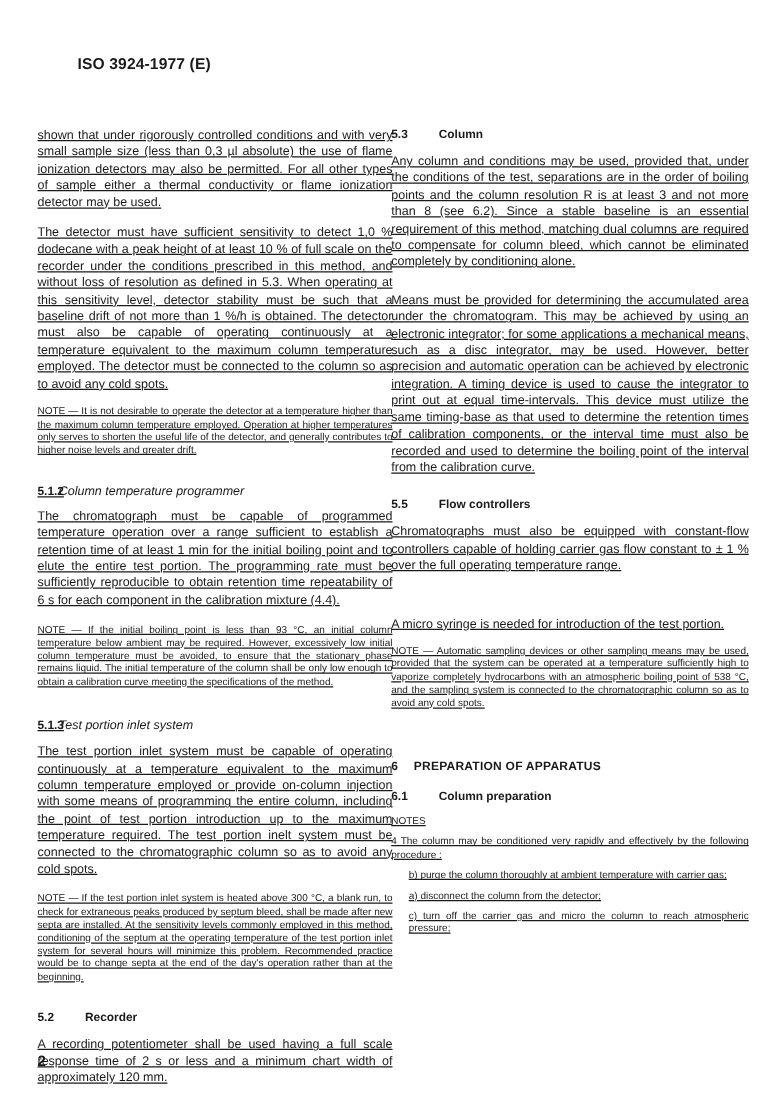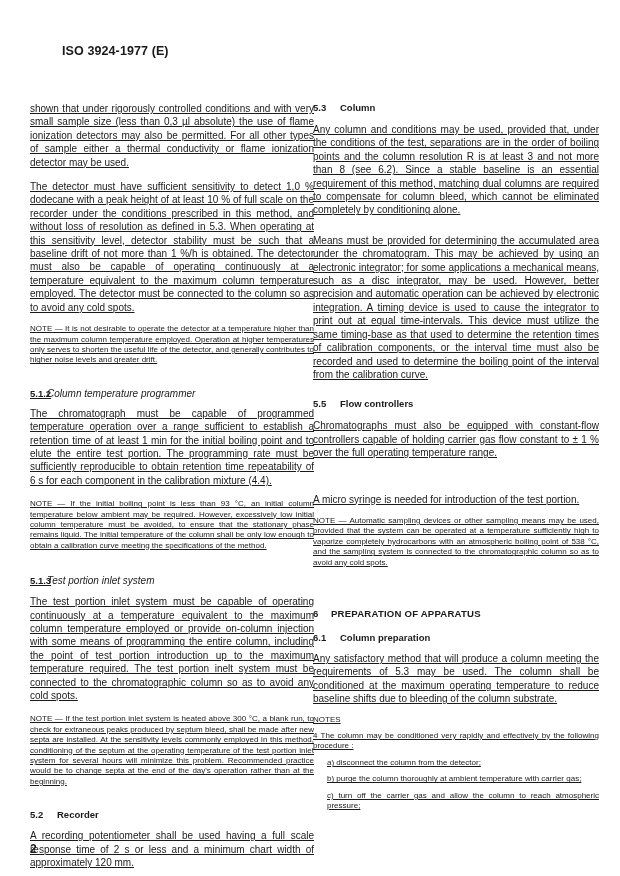--- a/index.html
+++ b/index.html
@@ -6,21 +6,21 @@
   body { width: 620px; height: 876px; position: relative; overflow: hidden;
          font-family: "Liberation Sans", sans-serif; color: #1a1a1a; }
   .header { position: absolute; left: 30px; top: 44px; font-size: 12.5px; font-weight: bold; letter-spacing: 0.1px; padding-left: 32px; }
   .col { position: absolute; top: 102px; width: 284px; }
   .col-left { left: 30px; }
   .col-right { left: 313px; width: 286px; }
   p { margin: 0; text-align: justify; font-size: 10px; line-height: 13.4px; text-decoration: underline; }
   .body-p { margin-bottom: 11px; }
   .note { font-size: 8px; line-height: 10.4px; text-align: justify; margin: 0; }
   h3 { margin: 0; font-size: 9.5px; font-weight: bold; }
-  h3 .num { display: inline-block; width: 27px; }
+  h3 .num { display: inline-block; width: 38px; }
   h3.sub .title { font-weight: normal; font-style: italic; font-size: 10px; }
   h3.sub .num { width: 17px; text-decoration: underline; }
   h2 { margin: 0; font-size: 9.6px; font-weight: bold; letter-spacing: 0.2px; }
   h2 .num { display: inline-block; width: 18px; }
   .list-item { font-size: 8px; line-height: 10.4px; text-align: justify; margin: 0 0 0 14px; }
   .page-num { position: absolute; left: 30px; top: 842px; font-size: 12px; font-weight: bold; }
 </style>
 </head>
 <body>
 
@@ -64,22 +64,21 @@
 
   <p class="body-p" style="margin-bottom:10px">A micro syringe is needed for introduction of the test portion.</p>
   <p class="note" style="margin-bottom:40px">NOTE — Automatic sampling devices or other sampling means may be used, provided that the system can be operated at a temperature sufficiently high to vaporize completely hydrocarbons with an atmospheric boiling point of 538 °C, and the sampling system is connected to the chromatographic column so as to avoid any cold spots.</p>
 
   <h2 style="margin-bottom:13px">
     <span class="num">6</span><span>PREPARATION OF APPARATUS</span>
   </h2>
   <h3 style="margin-bottom:9px">
     <span class="num">6.1</span><span>Column preparation</span>
   </h3>
-  <p class="body-p" style="margin-bottom:9px">Any satisfactory method that will produce a column meeting the requirements of 5.3 may be used. The column shall be conditioned at the maximum operating temperature to reduce baseline shifts due to bleeding of the column substrate.</p>
 
   <p class="note" style="margin-bottom:6px">NOTES</p>
   <p class="note" style="margin-bottom:6px">4  The column may be conditioned very rapidly and effectively by the following procedure :</p>
+  <p class="list-item" style="margin-bottom:6px">b)  purge the column thoroughly at ambient temperature with carrier gas;</p>
   <p class="list-item" style="margin-bottom:6px">a)  disconnect the column from the detector;</p>
-  <p class="list-item" style="margin-bottom:6px">b)  purge the column thoroughly at ambient temperature with carrier gas;</p>
-  <p class="list-item">c)  turn off the carrier gas and allow the column to reach atmospheric pressure;</p>
+  <p class="list-item">c)  turn off the carrier gas and micro the column to reach atmospheric pressure;</p>
 </div>
 
 <div class="page-num">2</div>
 
 </body></html>

